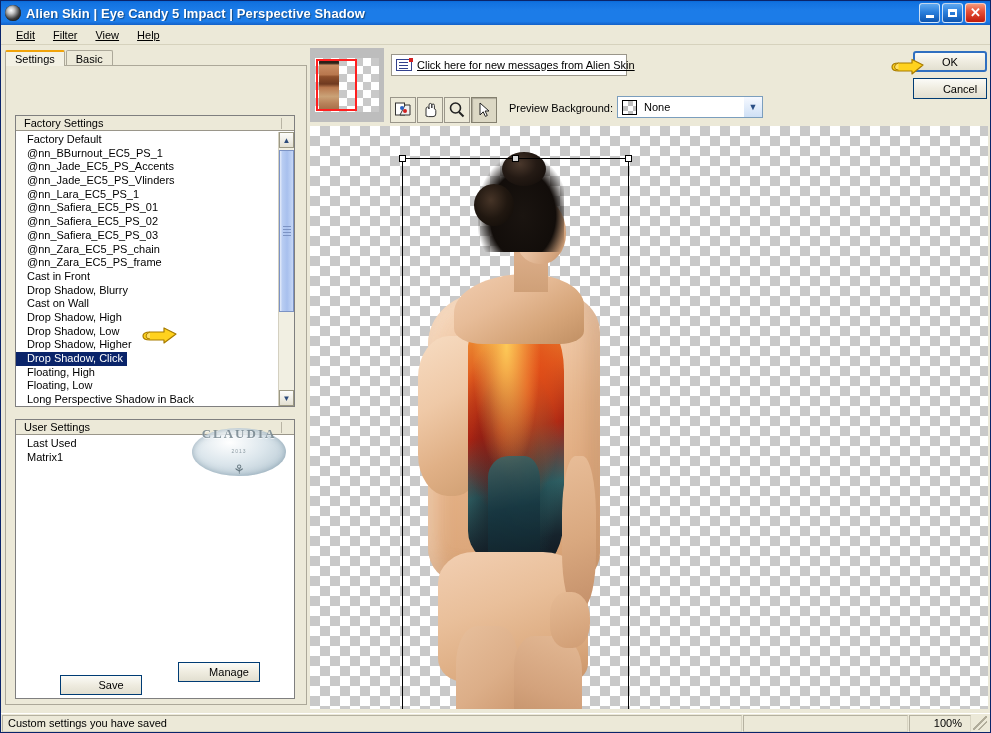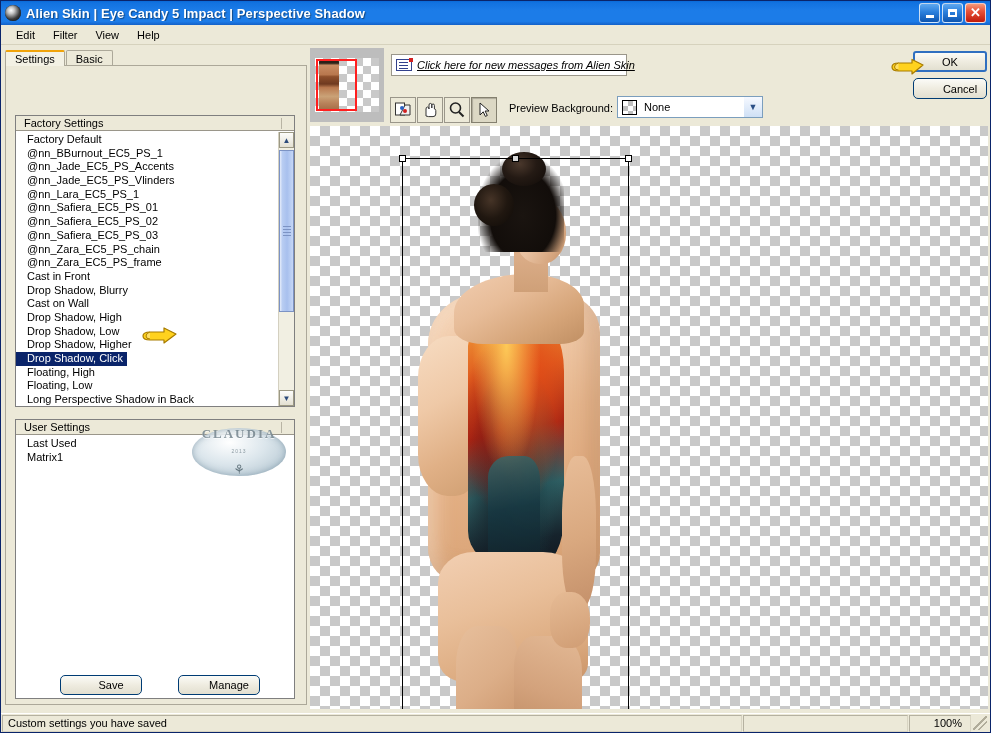--- a/index.html
+++ b/index.html
@@ -56,20 +56,21 @@
   .winbtn .glyph-close { font-size: 13px; line-height: 12px; font-family: "Liberation Sans", sans-serif; }
 
   
   #menubar {
     position: absolute; left: 0; top: 24px;
     width: 989px; height: 20px;
     background: #ece9d8;
     display: flex; align-items: center;
     padding-left: 6px;
     border-bottom: 1px solid #d6d2bd;
+    text-decoration: underline;
   }
   .menu-item {
     padding: 2px 9px; font-size: 11px; color: #000;
   }
 
   
   #tabstrip {
     position: absolute; left: 4px; top: 49px;
     width: 300px; height: 16px;
     display: flex; align-items: flex-end;
@@ -160,26 +161,26 @@
   .sb-grip {
     position: absolute; left: 3px; top: 50%; margin-top: -5px;
     width: 8px; height: 10px;
   }
   .sb-grip i { display: block; height: 1px; background: #7c93c4; margin-bottom: 2px; }
 
   
   .btn {
     background: linear-gradient(180deg,#fbfbf7 0%,#efece0 50%,#e2dfd0 100%);
     border: 1px solid #003c74;
-    border-radius: 5px;
+    border-radius: 0;
     font-size: 11px; color: #000;
     display: flex; align-items: center; justify-content: center; padding-left: 20px;
   }
   #save-btn   { position: absolute; left: 54px;  top: 609px; width: 82px; height: 20px; }
-  #manage-btn { position: absolute; left: 172px; top: 609px; width: 82px; height: 20px; }
+  #manage-btn { position: absolute; left: 172px; top: 596px; width: 82px; height: 20px; }
 
   
   #watermark {
     position: absolute; left: 186px; top: 362px;
     width: 94px; height: 48px;
     border-radius: 50%;
     background: radial-gradient(ellipse at 40% 30%, rgba(255,255,255,.92) 0%, rgba(214,226,233,.86) 45%, rgba(150,175,190,.80) 100%);
     box-shadow: inset 0 0 6px rgba(90,120,140,.5);
     z-index: 9;
     display: flex; flex-direction: column; align-items: center; justify-content: space-between;
@@ -244,21 +245,21 @@
   }
   #msg-icon::before {
     content:""; position: absolute; left: 2px; top: 2px; width: 9px; height: 1px;
     background: #33418c; box-shadow: 0 3px 0 #33418c, 0 6px 0 #33418c;
   }
   #msg-icon::after {
     content:""; position: absolute; right: -2px; top: -2px; width: 4px; height: 4px;
     background: #d42020;
   }
   #msg-link {
-    font-size: 11px; color: #000; text-decoration: underline; white-space: nowrap; font-style: italic;
+    font-size: 11px; color: #000; text-decoration: underline; white-space: nowrap;
   }
 
   #toolrow {
     position: absolute; left: 389px; top: 96px;
     display: flex; align-items: center; gap: 0px;
   }
   .toolbtn {
     width: 26px; height: 26px;
     background: #ece9d8;
     border: 1px solid #9a968a;

